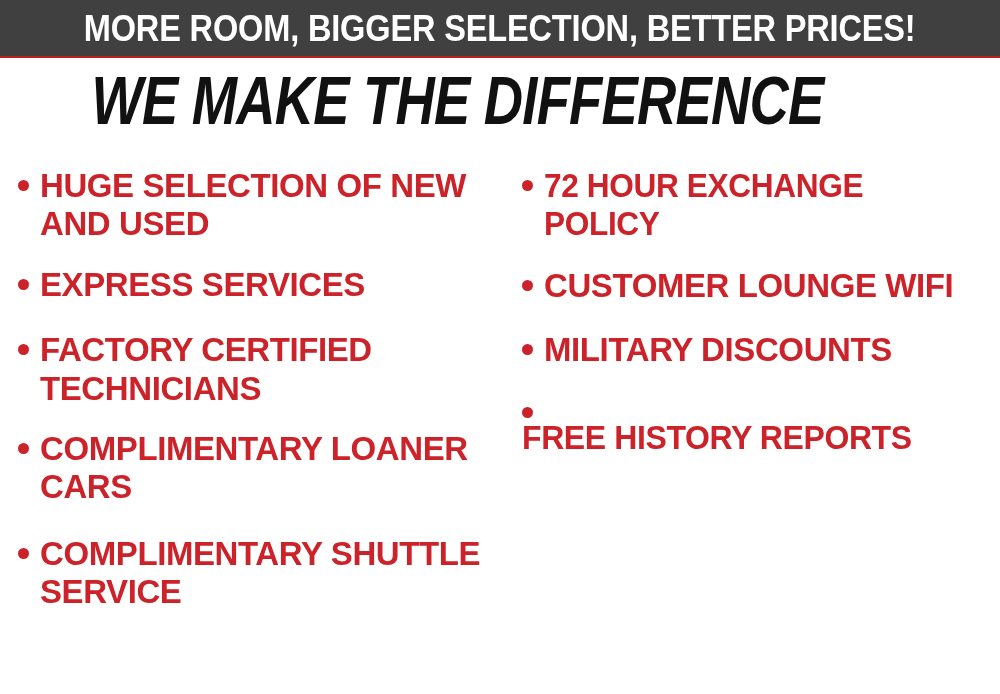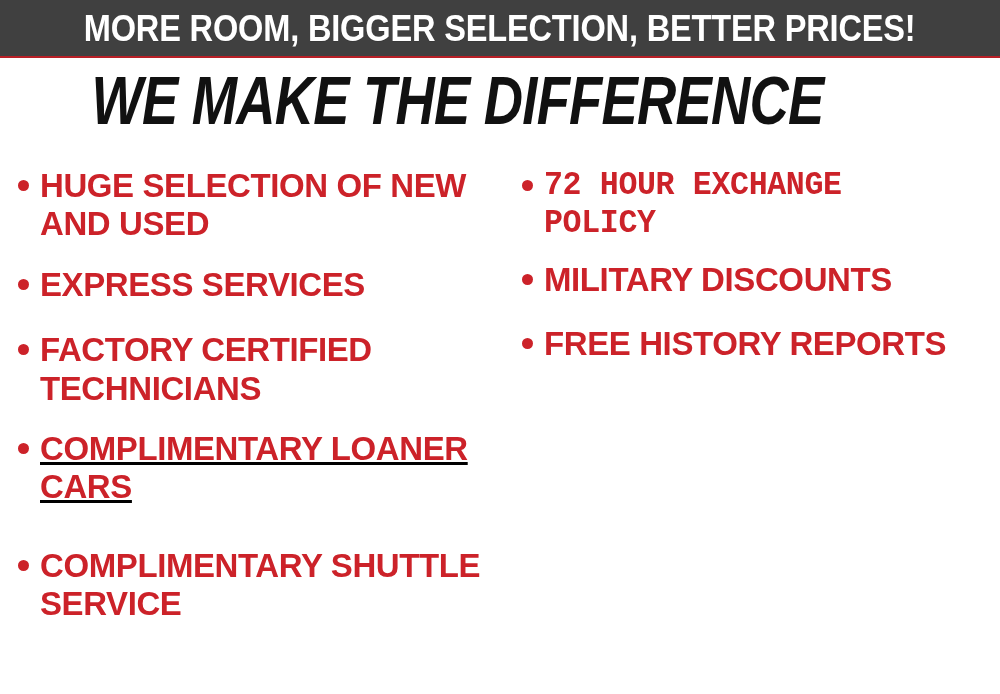--- a/index.html
+++ b/index.html
@@ -93,24 +93,24 @@
     line-height: 1.13;
     letter-spacing: -0.4px;
     transform: scaleX(0.97);
     transform-origin: left center;
   }
 
   
   #col-left  .bullet-item:nth-child(1) { margin-bottom: 22px; }
   #col-left  .bullet-item:nth-child(2) { margin-bottom: 27px; }
   #col-left  .bullet-item:nth-child(3) { margin-bottom: 22px; margin-top: 16px; }
-  #col-left  .bullet-item:nth-child(4) { margin-bottom: 40px; text-decoration: underline; }
+  #col-left  .bullet-item:nth-child(4) { margin-bottom: 28px; }
   #col-left  .bullet-item:nth-child(5) { margin-bottom: 0; }
 
-  #col-right .bullet-item:nth-child(1) { margin-bottom: 17px; font-family: Liberation Mono, monospace; }
+  #col-right .bullet-item:nth-child(1) { margin-bottom: 23px; }
   #col-right .bullet-item:nth-child(2) { margin-bottom: 26px; }
   #col-right .bullet-item:nth-child(3) { margin-bottom: 24px; }
   #col-right .bullet-item:nth-child(4) { margin-bottom: 27px; flex-direction: column; }
   #col-right .bullet-item:nth-child(5) { margin-bottom: 22px; }
   #col-right .bullet-item:nth-child(6) { margin-bottom: 0; }
 
   
   #col-right .bullet-item:nth-child(1) .bullet-text { transform: scaleX(0.93); }
   #col-right .bullet-item:nth-child(4) .bullet-text { transform: scaleX(0.94); }
 </style>
@@ -157,20 +157,24 @@
   </div>
 
   <div class="column" id="col-right">
 
     <div class="bullet-item">
       <span class="bullet-dot"></span>
       <span class="bullet-text">72 HOUR EXCHANGE POLICY</span>
     </div>
 
 
+    <div class="bullet-item">
+      <span class="bullet-dot"></span>
+      <span class="bullet-text">CUSTOMER LOUNGE WIFI</span>
+    </div>
 
     <div class="bullet-item">
       <span class="bullet-dot"></span>
       <span class="bullet-text">MILITARY DISCOUNTS</span>
     </div>
 
 
     <div class="bullet-item">
       <span class="bullet-dot"></span>
       <span class="bullet-text">FREE HISTORY REPORTS</span>

